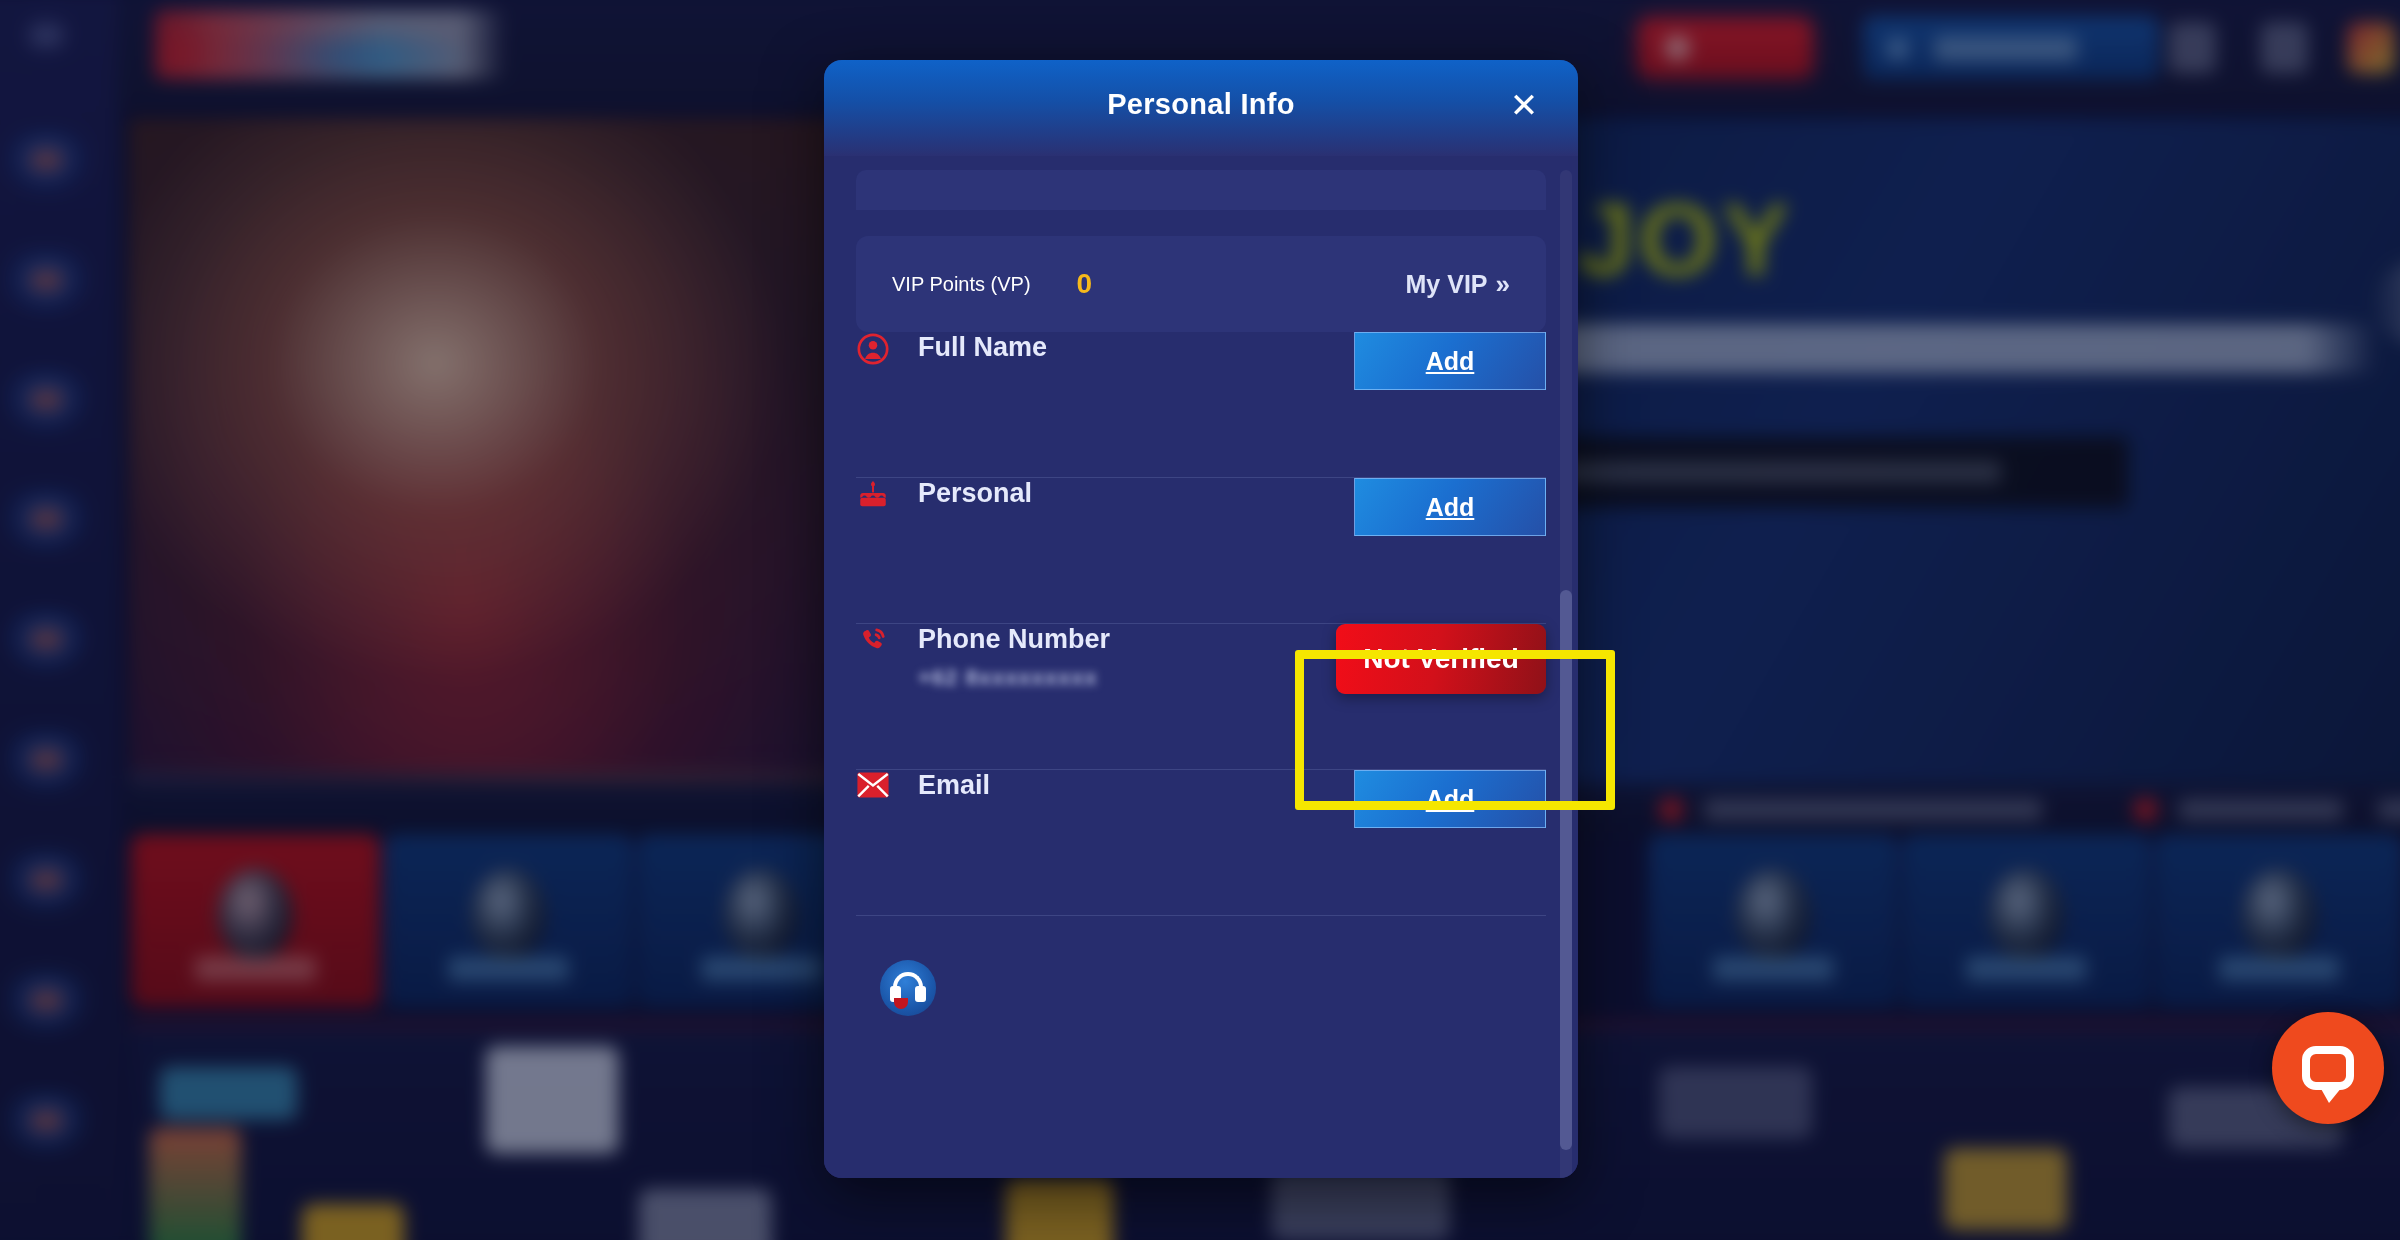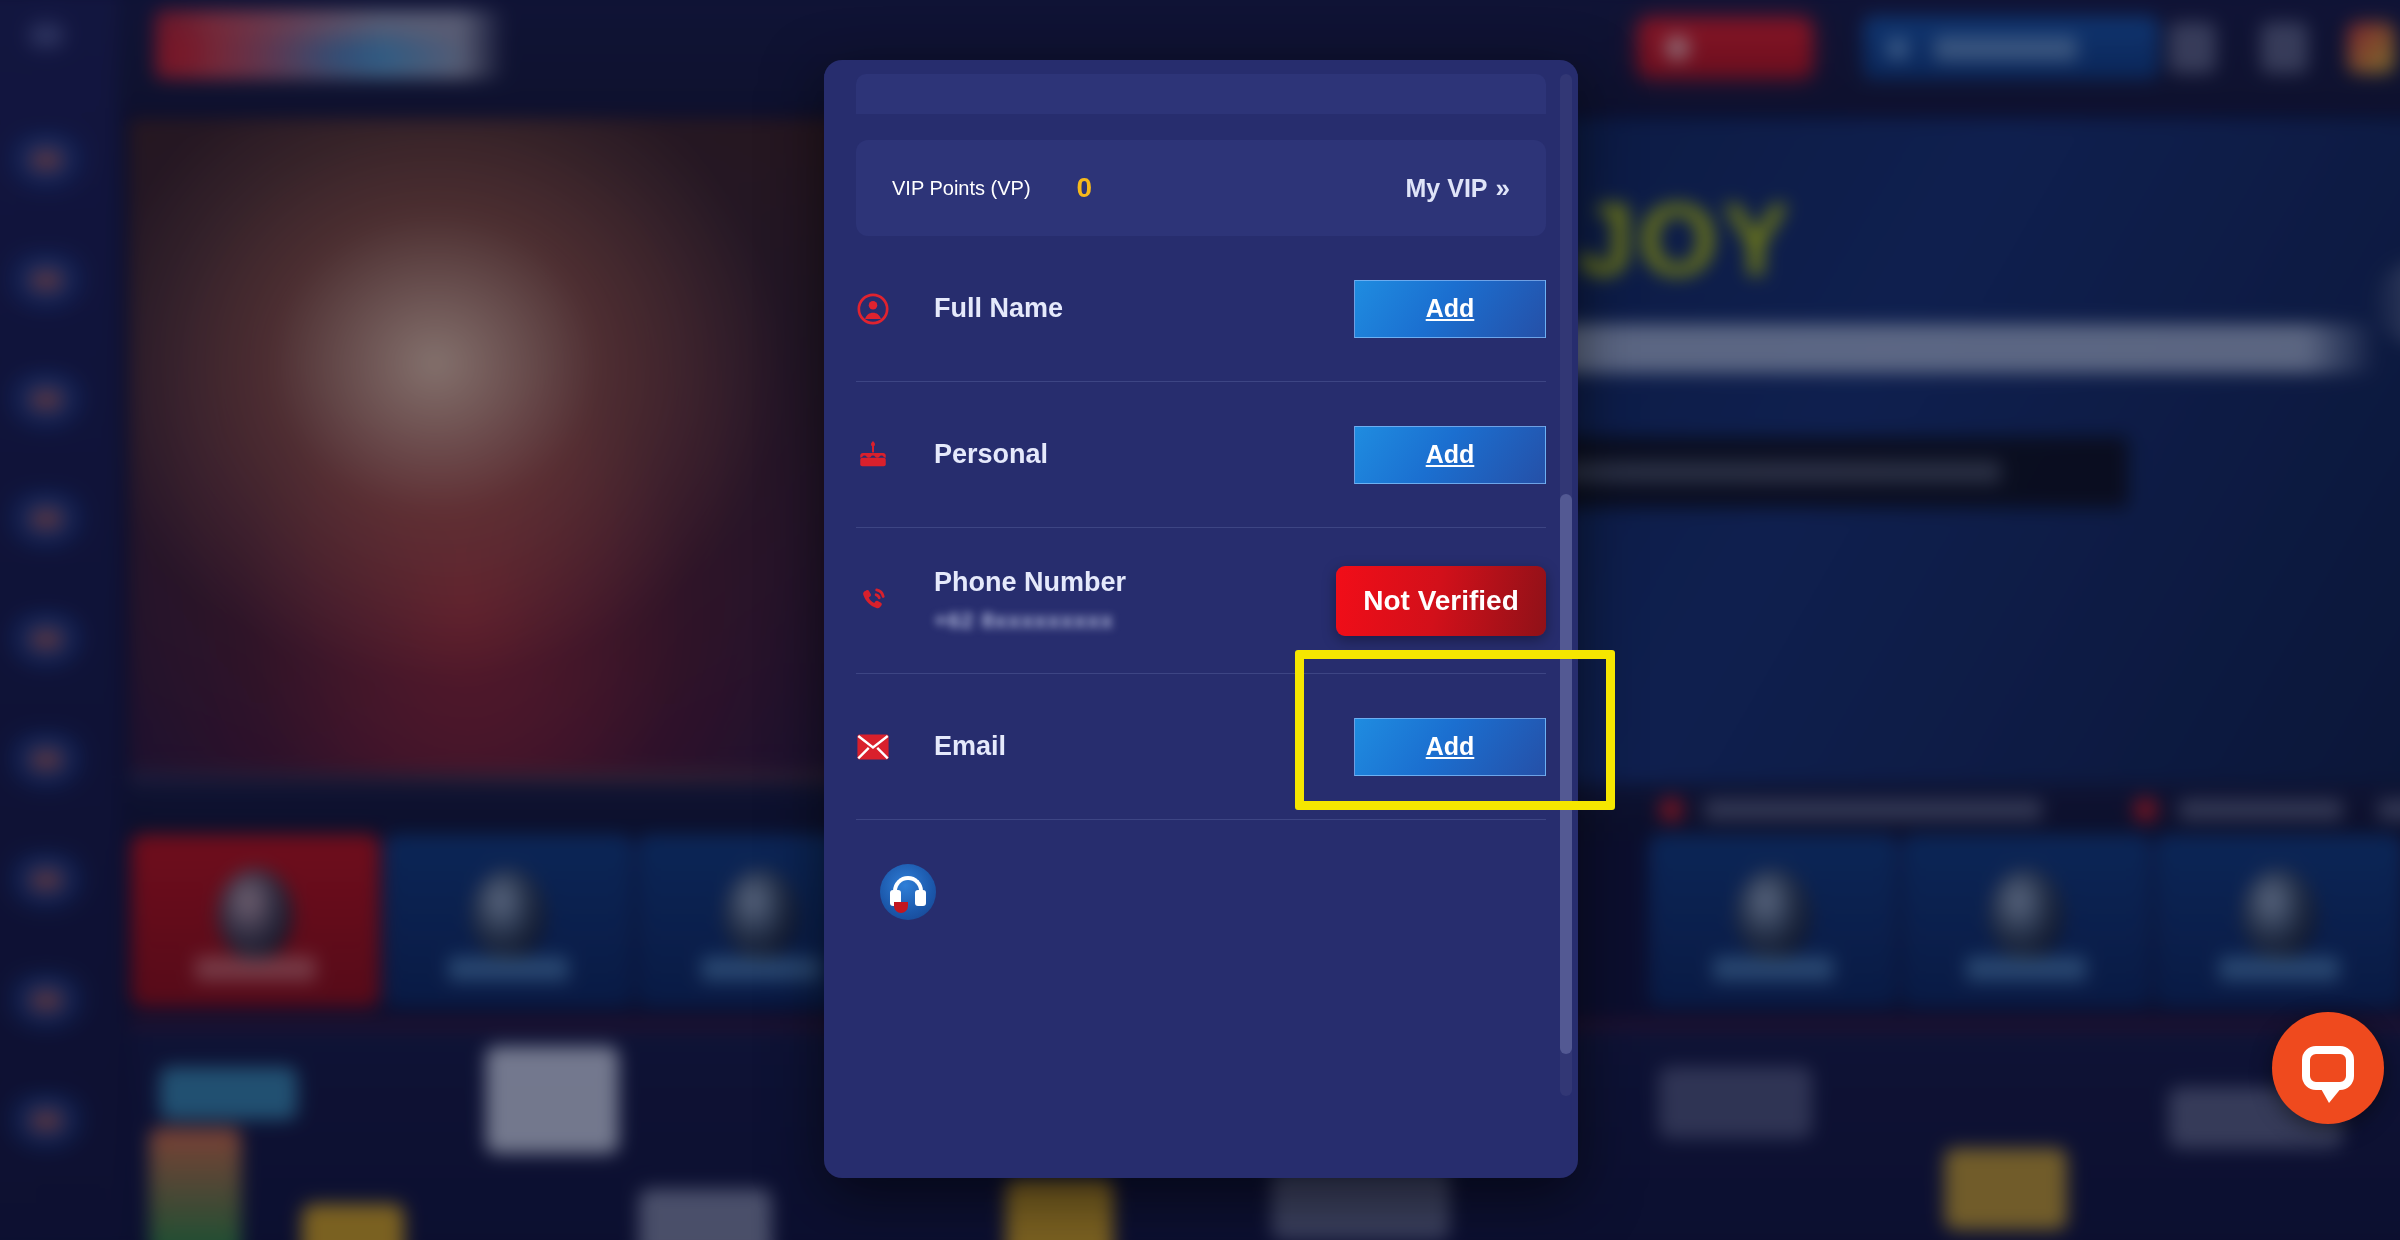--- a/index.html
+++ b/index.html
@@ -194,23 +194,22 @@
     background: #2d3478;
     display:flex; align-items:center; padding: 0 36px;
   }
   .vip-label { color:#ffffff; font-size: 20px; font-weight: 400; }
   .vip-value { color:#f6b91b; font-size: 28px; font-weight: 800; margin-left: 46px; }
   .vip-link { margin-left:auto; color:#dfe4f8; font-size: 25px; font-weight: 700; cursor:pointer; display:flex; align-items:center; gap:8px; }
   .vip-link .chev { font-size: 26px; }
 
   .info-row {
     position:relative; height: 146px;
-    display:flex; align-items:center;
+    display:flex; align-items:flex-start;
     border-bottom: 1px solid rgba(140,155,215,0.22);
-    gap: 16px;
   }
   .info-row:last-of-type { border-bottom: none; }
   .row-icon { width: 62px; display:flex; align-items:center; justify-content:flex-start; }
   .row-texts { display:flex; flex-direction: column; gap: 10px; }
   .row-label { color:#e5e9fb; font-size: 27px; font-weight: 700; }
   .row-sub {
     color: rgba(215,222,248,0.78); font-size: 22px; font-weight: 600;
     filter: blur(4.2px); letter-spacing: 1px;
   }
   .row-action { margin-left:auto; }
@@ -390,20 +389,24 @@
     <div class="bg-foot-blob" style="left:1500px;top:40px;  width:150px; height:70px;  background:rgba(185,195,225,0.35);"></div>
     <div class="bg-foot-blob" style="left:1780px;top:120px; width:120px; height:80px;  background:rgba(230,185,55,0.8);"></div>
     <div class="bg-foot-blob" style="left:2000px;top:60px;  width:170px; height:60px;  background:rgba(205,215,240,0.38);"></div>
   </div>
 </div>
 
 <div id="scrim"></div>
 
 <div id="modal">
 
+  <div id="modal-header">
+    <div id="modal-title">Personal Info</div>
+    <div id="modal-close">✕</div>
+  </div>
 
   <div id="modal-body">
 
     <div class="panel-cut"></div>
 
     <div class="vip-card">
       <span class="vip-label">VIP Points (VP)</span>
       <span class="vip-value">0</span>
       <span class="vip-link">
         <span>My VIP</span>

